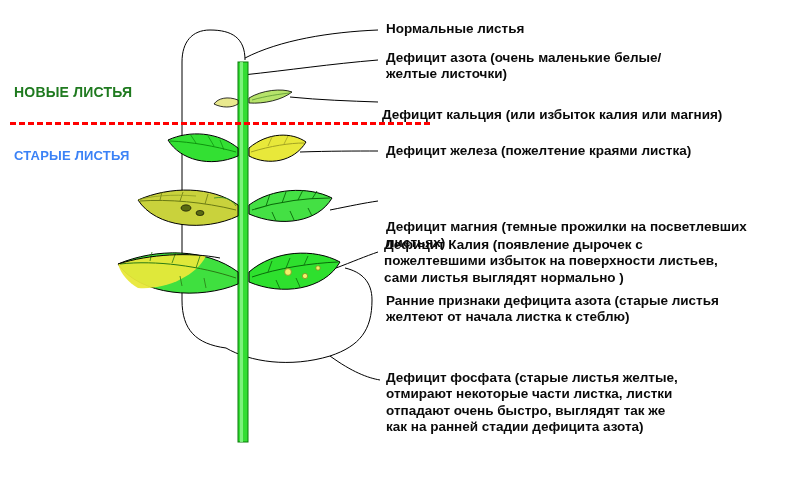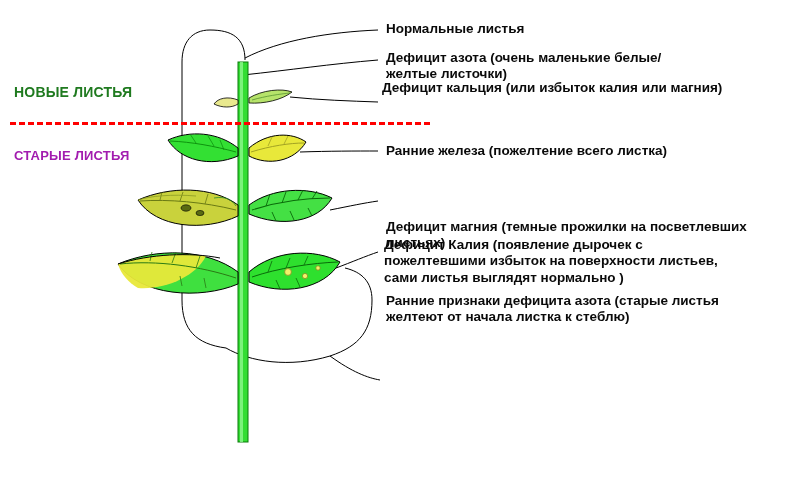--- a/index.html
+++ b/index.html
@@ -31,21 +31,21 @@
     color: #000000;
     line-height: 1.22;
     white-space: pre-line;
   }
   .label-new-leaves {
     color: #1f7a1f;
     font-size: 14px;
     letter-spacing: 0.2px;
   }
   .label-old-leaves {
-    color: #a21caf;
+    color: #3b82f6;
     font-size: 13px;
     letter-spacing: 0.2px;
   }
   .callout {
     font-size: 13.5px;
     color: #0a0a0a;
   }
   .callout.wide {
     width: 420px;
   }
@@ -140,28 +140,32 @@
 
   <div class="label label-new-leaves" style="left:14px; top:84px;">НОВЫЕ ЛИСТЬЯ</div>
 
   <div class="label label-old-leaves" style="left:14px; top:148px;">СТАРЫЕ ЛИСТЬЯ</div>
 
   <div class="label callout" style="left:386px; top:21px;">Нормальные листья</div>
 
   <div class="label callout" style="left:386px; top:50px;">Дефицит азота (очень маленькие белые/
 желтые листочки)</div>
 
-  <div class="label callout" style="left:382px; top:80px;text-align:center;">Дефицит кальция (или избыток калия или магния)</div>
+  <div class="label callout" style="left:382px; top:107px;text-align:center;">Дефицит кальция (или избыток калия или магния)</div>
 
-  <div class="label callout" style="left:386px; top:143px;">Ранние железа  (пожелтение всего листка)</div>
+  <div class="label callout" style="left:386px; top:143px;">Дефицит железа  (пожелтение краями листка)</div>
 
   <div class="label callout wide" style="left:386px; top:191px; width:414px;margin-top:28px;">Дефицит магния (темные прожилки на посветлевших
 листьях)</div>
 
   <div class="label callout wide" style="left:384px; top:237px; width:400px;"> Дефицит Калия  (появление дырочек с
 пожелтевшими избыток на поверхности листьев,
 сами листья выглядят нормально )</div>
 
   <div class="label callout wide" style="left:386px; top:293px; width:400px;">Ранние признаки дефицита азота (старые листья
 желтеют от начала листка к стеблю)</div>
 
+  <div class="label callout wide" style="left:386px; top:370px; width:400px;">Дефицит фосфата (старые листья желтые,
+отмирают некоторые части листка, листки
+отпадают очень быстро, выглядят  так же
+как на ранней стадии дефицита азота)</div>
 
 </div>
 
 </body></html>

